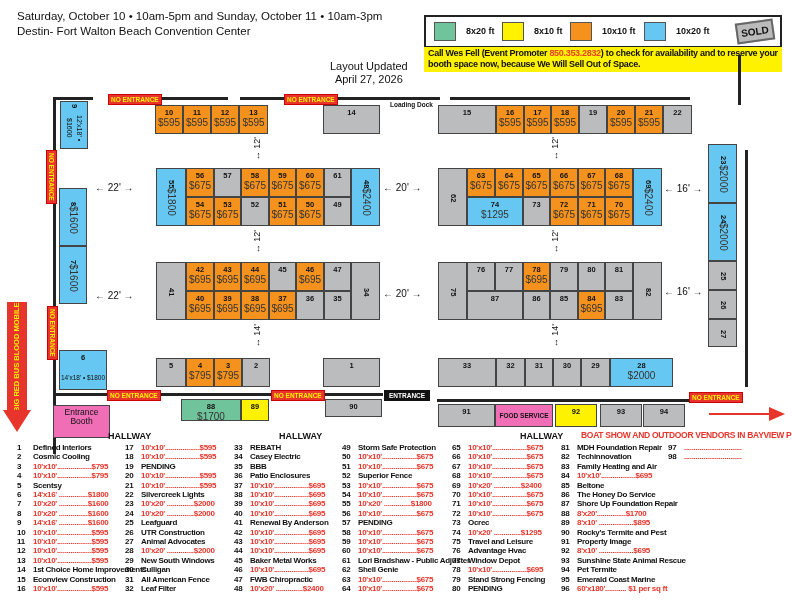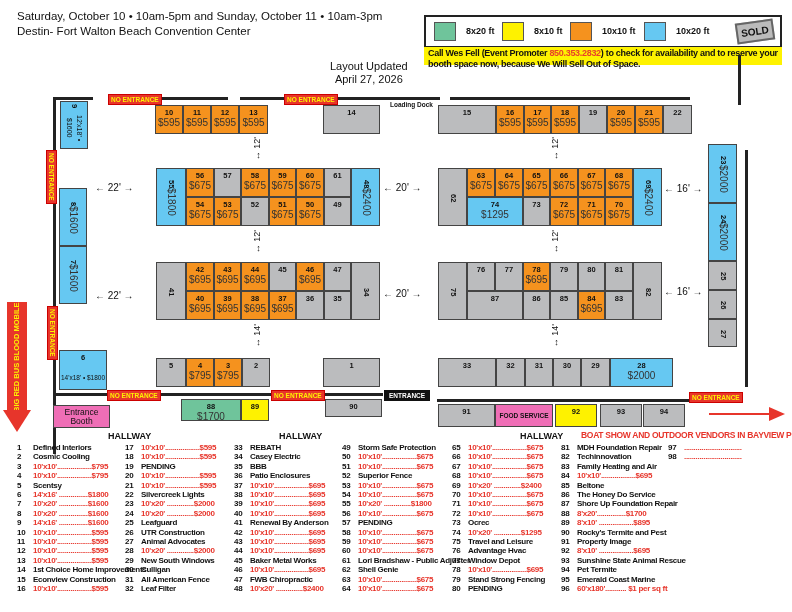--- a/index.html
+++ b/index.html
@@ -4,21 +4,21 @@
 <style>
 *{box-sizing:border-box;margin:0;padding:0}
 body{width:792px;height:612px;background:#fff;position:relative;overflow:hidden;font-family:"Liberation Sans",sans-serif;color:#111}
 .abs{position:absolute}
 .hdr{left:17px;top:9px;font-size:11.5px;line-height:14.5px;color:#111}
 .updated{left:330px;top:60px;font-size:11px;line-height:13px;text-align:center}
 .legend{left:424px;top:15px;width:358px;height:33px;border:2px solid #222;background:#fff}
 .lg-sw{position:absolute;top:5px;width:22px;height:19px;border:1px solid #555}
 .lg-lb{position:absolute;top:9px;font-size:9px;font-weight:bold}
 .sold{position:absolute;top:4px;right:6px;width:38px;height:21px;background:#bbb;border:2px solid #666;font-size:10px;font-weight:bold;text-align:center;line-height:17px;transform:rotate(-8deg)}
-.callout{left:424px;top:47px;width:358px;height:18px;background:#fef200;font-size:9px;line-height:11px;padding:1px 4px;font-family:"Liberation Sans Narrow","Liberation Sans",sans-serif;font-weight:bold;letter-spacing:-0.3px}
+.callout{left:424px;top:47px;width:358px;height:25px;background:#fef200;font-size:9px;line-height:11px;padding:1px 4px;font-family:"Liberation Sans Narrow","Liberation Sans",sans-serif;font-weight:bold;letter-spacing:-0.3px}
 .callout .ph{color:#e8412a}
 .wall{position:absolute;background:#222}
 .b{position:absolute;border:1px solid #444;font-size:8px;text-align:center;line-height:10px;font-family:"Liberation Sans",sans-serif;overflow:hidden}
 .b .n{display:block;font-weight:bold;font-size:7.5px;padding-top:2px}
 .b .p{display:block;font-size:10px;color:#333}
 .or{background:#f5921e}
 .gr{background:#bbbcbe}
 .bl{background:#66c8f2}
 .gn{background:#6fc49b}
 .ye{background:#fef200}
@@ -398,21 +398,21 @@
     <span class="n">30</span>
   </div>
 <div class="b gr" style="left:581px;top:358px;width:29px;height:29px">
     <span class="n">29</span>
   </div>
 <div class="b bl" style="left:610px;top:358px;width:63px;height:29px">
     <span class="n">28</span>
     <span class="p">$2000</span>
   </div>
 
-<div class="b pk" style="left:53px;top:405px;width:57px;height:23px;font-size:8.5px;line-height:9px;padding-top:2px">Entrance Booth</div>
+<div class="b pk" style="left:53px;top:405px;width:57px;height:33px;font-size:8.5px;line-height:9px;padding-top:2px">Entrance Booth</div>
 <div class="b gn" style="left:181px;top:399px;width:60px;height:22px">
     <span class="n">88</span>
     <span class="p">$1700</span>
   </div>
 <div class="b ye" style="left:241px;top:399px;width:28px;height:22px">
     <span class="n">89</span>
   </div>
 <div class="b gr" style="left:325px;top:399px;width:57px;height:18px">
     <span class="n">90</span>
   </div>

